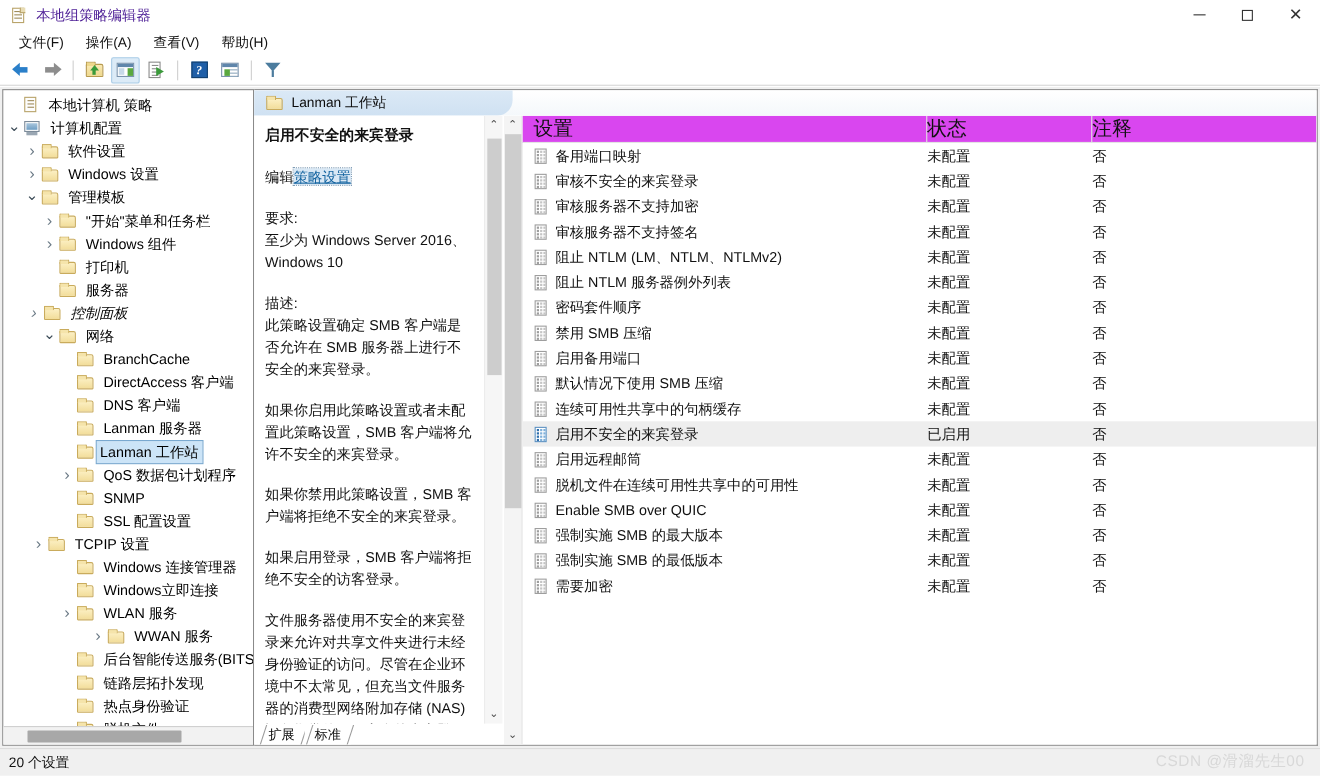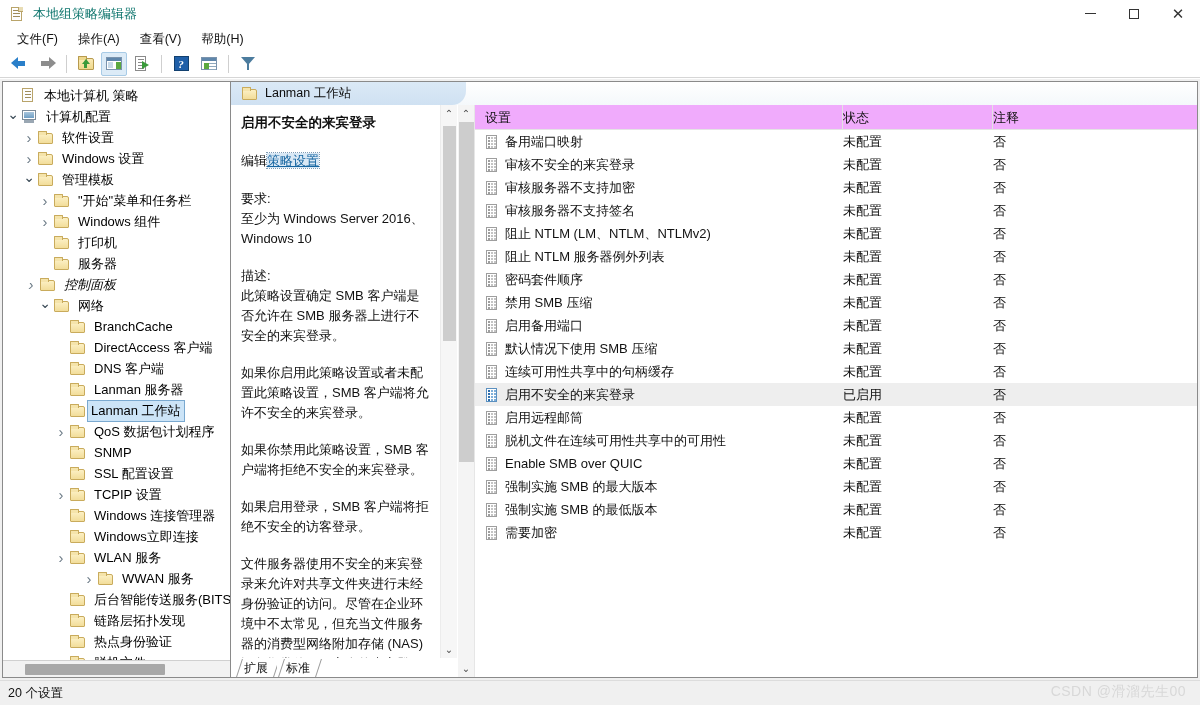--- a/index.html
+++ b/index.html
@@ -29,21 +29,21 @@
     box-shadow: inset 0 0 0 1px #ffffff;
   }
   .title-icon .pg:after {
     content:""; position:absolute; left:1px; top:2px; width:7px; height:1px;
     background:#9f8c5b; box-shadow: 0 3px 0 #9f8c5b, 0 6px 0 #9f8c5b;
   }
   .title-icon .fold {
     position:absolute; left:9px; top:1px; width:5px; height:5px;
     background:#e8dcb4; border-left:1px solid #b9a46a; border-bottom:1px solid #b9a46a;
   }
-  .title-text { font-size: 13px; color: #0f766e; }
+  .title-text { font-size: 13px; color: #4c1d95; }
   .winbtns { margin-left: auto; display: flex; height: 28px; }
   .winbtn {
     width: 44px; height: 28px; display: flex; align-items: center; justify-content: center;
     color: #333; font-size: 12px; line-height: 1;
   }
   .glyph-min { display:block; width:11px; height:1px; background:#333; }
   .glyph-max { display:block; width:10px; height:10px; border:1px solid #333; }
   .glyph-close { font-size: 15px; font-weight: 300; }
 
   
@@ -221,22 +221,22 @@
   
   .list-pane { flex:1; background:#ffffff; display:flex; overflow:hidden; position:relative; }
   .list-vscroll {
     width:17px; flex:none; background:#f4f4f4; border-right:1px solid #e6e6e6;
     display:flex; flex-direction:column; align-items:center;
   }
   .list-vscroll .track { flex:1; width:17px; position:relative; }
   .list-vscroll .thumb { position:absolute; left:1px; top:0px; width:15px; height:340px; background:#cdcdcd; }
   .list-main { flex:1; display:flex; flex-direction:column; overflow:hidden; }
   .list-head {
-    display:flex; height:25px; align-items:center; font-size:13px; color:#111;
-    border-bottom:1px solid #e4e4e4; background:#f0abfc; flex:none;
+    display:flex; height:25px; align-items:center; font-size:18px; color:#111;
+    border-bottom:1px solid #e4e4e4; background:#d946ef; flex:none;
   }
   .col-setting { width:368px; padding-left:10px; flex:none; position:relative; }
   .col-state   { width:150px; flex:none; position:relative; }
   .col-comment { flex:1; position:relative; }
   .list-head .col-setting, .list-head .col-state, .list-head .col-comment {
     border-right:1px solid #e2e2e2; height:25px; line-height:25px;
   }
   .list-head .col-comment { border-right:none; }
   .list-rows { flex:1; overflow:hidden; }
   .list-row {
@@ -493,21 +493,21 @@
               </span>
               <span class="lbl">SNMP</span>
             </div>
             <div class="tree-row" style="padding-left: 50px;">
               <span class="twisty"></span>
               <span class="fold-ic">
                 <i class="f"></i>
               </span>
               <span class="lbl">SSL 配置设置</span>
             </div>
-            <div class="tree-row" style="padding-left: 50px;">
+            <div class="tree-row" style="padding-left: 24px;">
               <span class="twisty tw-right"></span>
               <span class="fold-ic">
                 <i class="f"></i>
               </span>
               <span class="lbl">TCPIP 设置</span>
             </div>
             <div class="tree-row" style="padding-left: 50px;">
               <span class="twisty"></span>
               <span class="fold-ic">
                 <i class="f"></i>

